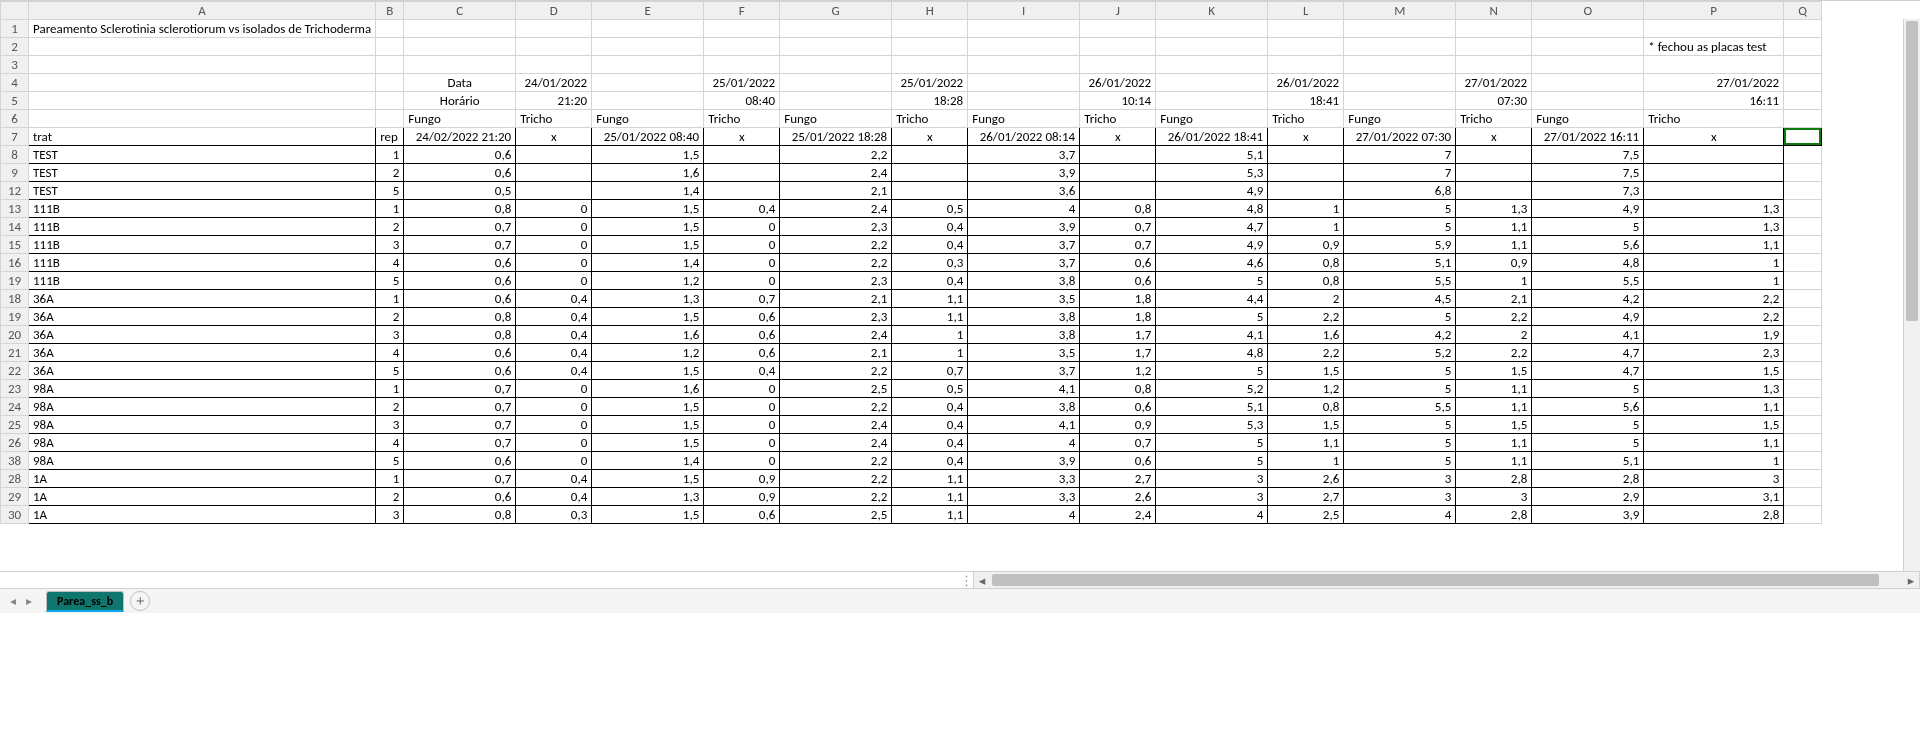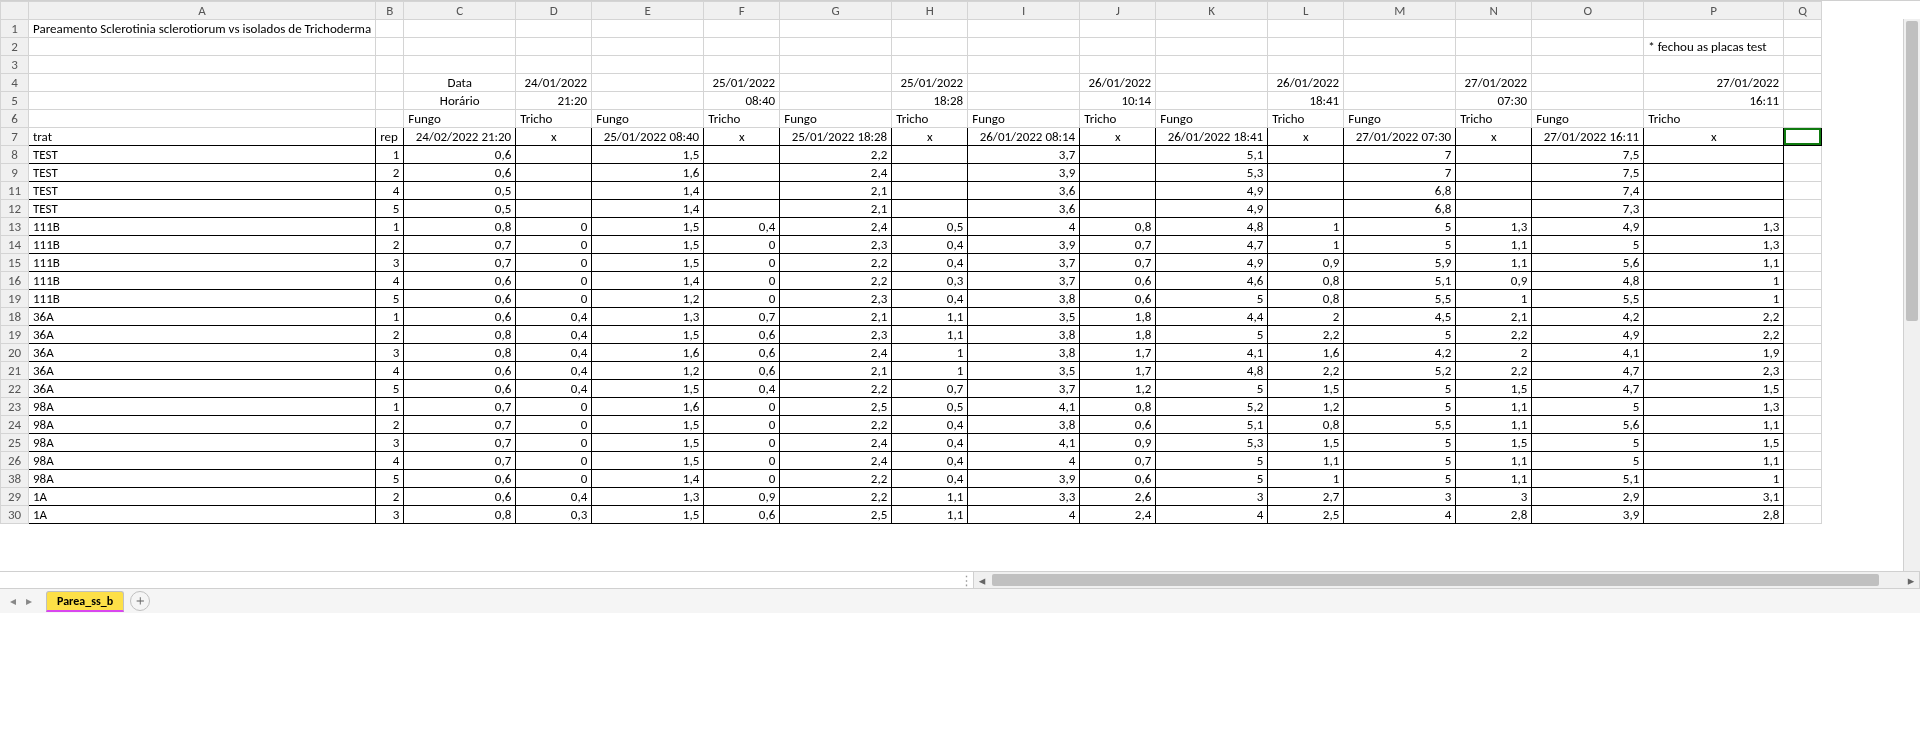--- a/index.html
+++ b/index.html
@@ -129,21 +129,21 @@
   .tabs-row .nav-btn{width:14px;text-align:center;}
   .tab{
     padding:2px 10px;
     border:1px solid #c0c0c0;
     border-bottom:none;
     margin-left:4px;
     background:#fff;
     border-top-left-radius:3px;
     border-top-right-radius:3px;
   }
-  .tab.active{ background:#fde047; font-weight:bold; border-bottom:2px solid #d946ef;}
+  .tab.active{ background:#0f766e; font-weight:bold; border-bottom:2px solid #0ea5e9;}
   .addsheet{
     margin-left:6px;
     width:18px;height:18px;
     border:1px solid #c0c0c0;
     border-radius:50%;
     display:flex;align-items:center;justify-content:center;
     color:#666;
     font-size:14px;
   }
   td.overflow-allow { overflow: visible; }
@@ -372,40 +372,20 @@
             <td class="num" style="border: 1px solid rgb(0, 0, 0);"></td>
             <td class="num" style="border: 1px solid rgb(0, 0, 0);">5,3</td>
             <td class="num" style="border: 1px solid rgb(0, 0, 0);"></td>
             <td class="num" style="border: 1px solid rgb(0, 0, 0);">7</td>
             <td class="num" style="border: 1px solid rgb(0, 0, 0);"></td>
             <td class="num" style="border: 1px solid rgb(0, 0, 0);">7,5</td>
             <td class="num" style="border: 1px solid rgb(0, 0, 0);"></td>
             <td style="border: 1px solid rgb(212, 212, 212);"></td>
           </tr>
           <tr class="datarow">
-            <th class="rowhdr">11</th>
-            <td class="txt" style="border: 1px solid rgb(0, 0, 0);">TEST</td>
-            <td class="num" style="border: 1px solid rgb(0, 0, 0);">4</td>
-            <td class="num" style="border: 1px solid rgb(0, 0, 0);">0,5</td>
-            <td class="num" style="border: 1px solid rgb(0, 0, 0);"></td>
-            <td class="num" style="border: 1px solid rgb(0, 0, 0);">1,4</td>
-            <td class="num" style="border: 1px solid rgb(0, 0, 0);"></td>
-            <td class="num" style="border: 1px solid rgb(0, 0, 0);">2,1</td>
-            <td class="num" style="border: 1px solid rgb(0, 0, 0);"></td>
-            <td class="num" style="border: 1px solid rgb(0, 0, 0);">3,6</td>
-            <td class="num" style="border: 1px solid rgb(0, 0, 0);"></td>
-            <td class="num" style="border: 1px solid rgb(0, 0, 0);">4,9</td>
-            <td class="num" style="border: 1px solid rgb(0, 0, 0);"></td>
-            <td class="num" style="border: 1px solid rgb(0, 0, 0);">6,8</td>
-            <td class="num" style="border: 1px solid rgb(0, 0, 0);"></td>
-            <td class="num" style="border: 1px solid rgb(0, 0, 0);">7,4</td>
-            <td class="num" style="border: 1px solid rgb(0, 0, 0);"></td>
-            <td style="border: 1px solid rgb(212, 212, 212);"></td>
-          </tr>
-          <tr class="datarow">
             <th class="rowhdr">12</th>
             <td class="txt" style="border: 1px solid rgb(0, 0, 0);">TEST</td>
             <td class="num" style="border: 1px solid rgb(0, 0, 0);">5</td>
             <td class="num" style="border: 1px solid rgb(0, 0, 0);">0,5</td>
             <td class="num" style="border: 1px solid rgb(0, 0, 0);"></td>
             <td class="num" style="border: 1px solid rgb(0, 0, 0);">1,4</td>
             <td class="num" style="border: 1px solid rgb(0, 0, 0);"></td>
             <td class="num" style="border: 1px solid rgb(0, 0, 0);">2,1</td>
             <td class="num" style="border: 1px solid rgb(0, 0, 0);"></td>
             <td class="num" style="border: 1px solid rgb(0, 0, 0);">3,6</td>
@@ -709,20 +689,40 @@
             <td class="num" style="border: 1px solid rgb(0, 0, 0);">2,2</td>
             <td class="num" style="border: 1px solid rgb(0, 0, 0);">0,4</td>
             <td class="num" style="border: 1px solid rgb(0, 0, 0);">3,9</td>
             <td class="num" style="border: 1px solid rgb(0, 0, 0);">0,6</td>
             <td class="num" style="border: 1px solid rgb(0, 0, 0);">5</td>
             <td class="num" style="border: 1px solid rgb(0, 0, 0);">1</td>
             <td class="num" style="border: 1px solid rgb(0, 0, 0);">5</td>
             <td class="num" style="border: 1px solid rgb(0, 0, 0);">1,1</td>
             <td class="num" style="border: 1px solid rgb(0, 0, 0);">5,1</td>
             <td class="num" style="border: 1px solid rgb(0, 0, 0);">1</td>
+            <td style="border: 1px solid rgb(212, 212, 212);"></td>
+          </tr>
+          <tr class="datarow">
+            <th class="rowhdr">28</th>
+            <td class="txt" style="border: 1px solid rgb(0, 0, 0);">1A</td>
+            <td class="num" style="border: 1px solid rgb(0, 0, 0);">1</td>
+            <td class="num" style="border: 1px solid rgb(0, 0, 0);">0,7</td>
+            <td class="num" style="border: 1px solid rgb(0, 0, 0);">0,4</td>
+            <td class="num" style="border: 1px solid rgb(0, 0, 0);">1,5</td>
+            <td class="num" style="border: 1px solid rgb(0, 0, 0);">0,9</td>
+            <td class="num" style="border: 1px solid rgb(0, 0, 0);">2,2</td>
+            <td class="num" style="border: 1px solid rgb(0, 0, 0);">1,1</td>
+            <td class="num" style="border: 1px solid rgb(0, 0, 0);">3,3</td>
+            <td class="num" style="border: 1px solid rgb(0, 0, 0);">2,7</td>
+            <td class="num" style="border: 1px solid rgb(0, 0, 0);">3</td>
+            <td class="num" style="border: 1px solid rgb(0, 0, 0);">2,6</td>
+            <td class="num" style="border: 1px solid rgb(0, 0, 0);">3</td>
+            <td class="num" style="border: 1px solid rgb(0, 0, 0);">2,8</td>
+            <td class="num" style="border: 1px solid rgb(0, 0, 0);">2,8</td>
+            <td class="num" style="border: 1px solid rgb(0, 0, 0);">3</td>
             <td style="border: 1px solid rgb(212, 212, 212);"></td>
           </tr>
           <tr class="datarow">
             <th class="rowhdr">29</th>
             <td class="txt" style="border: 1px solid rgb(0, 0, 0);">1A</td>
             <td class="num" style="border: 1px solid rgb(0, 0, 0);">2</td>
             <td class="num" style="border: 1px solid rgb(0, 0, 0);">0,6</td>
             <td class="num" style="border: 1px solid rgb(0, 0, 0);">0,4</td>
             <td class="num" style="border: 1px solid rgb(0, 0, 0);">1,3</td>
             <td class="num" style="border: 1px solid rgb(0, 0, 0);">0,9</td>

